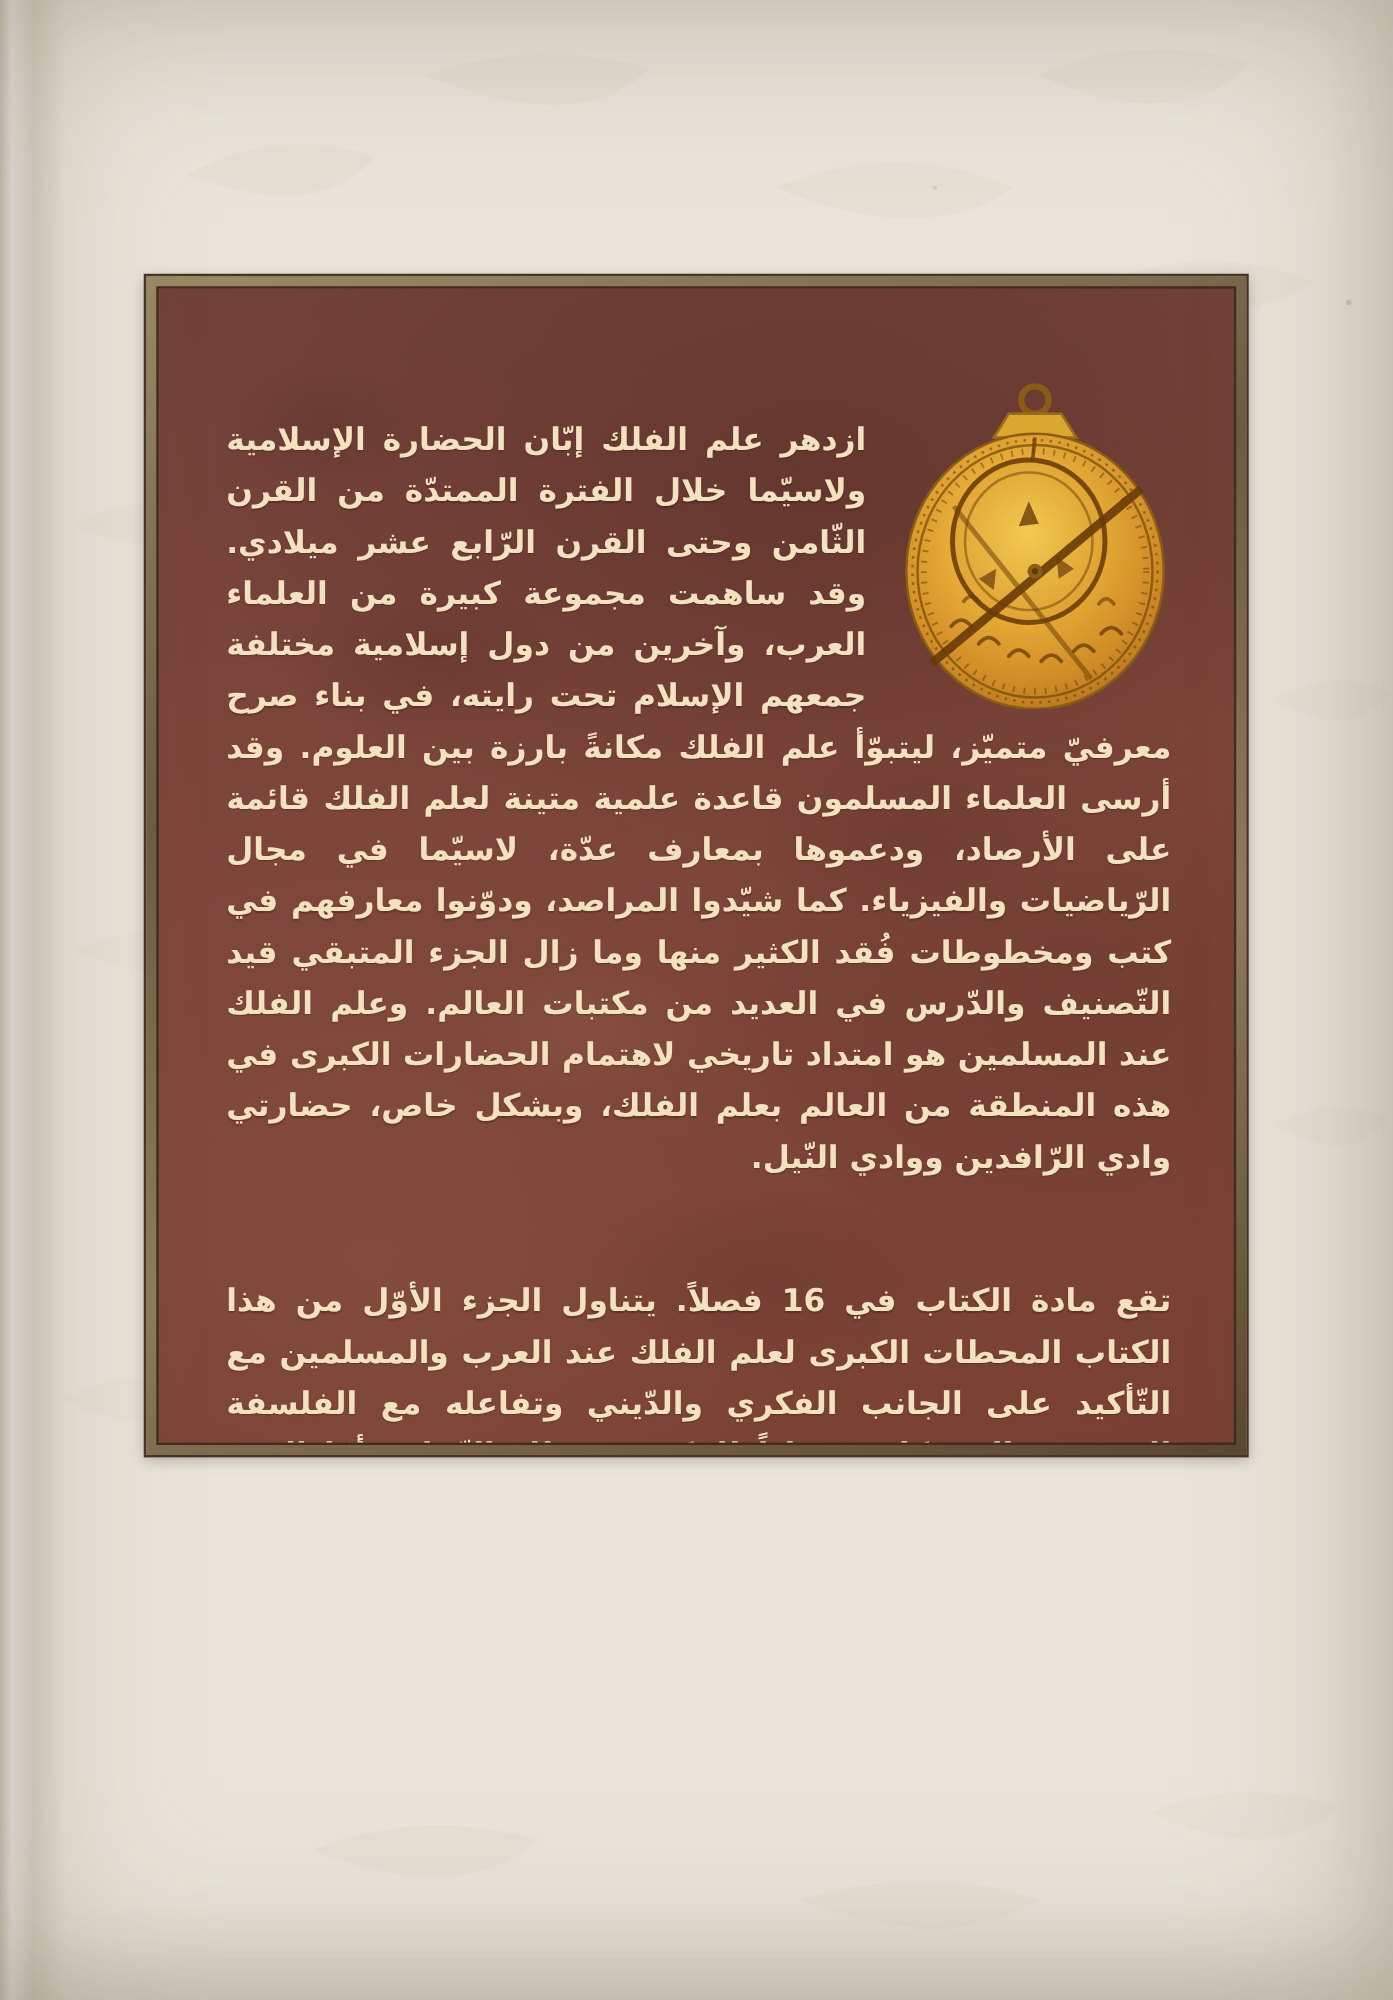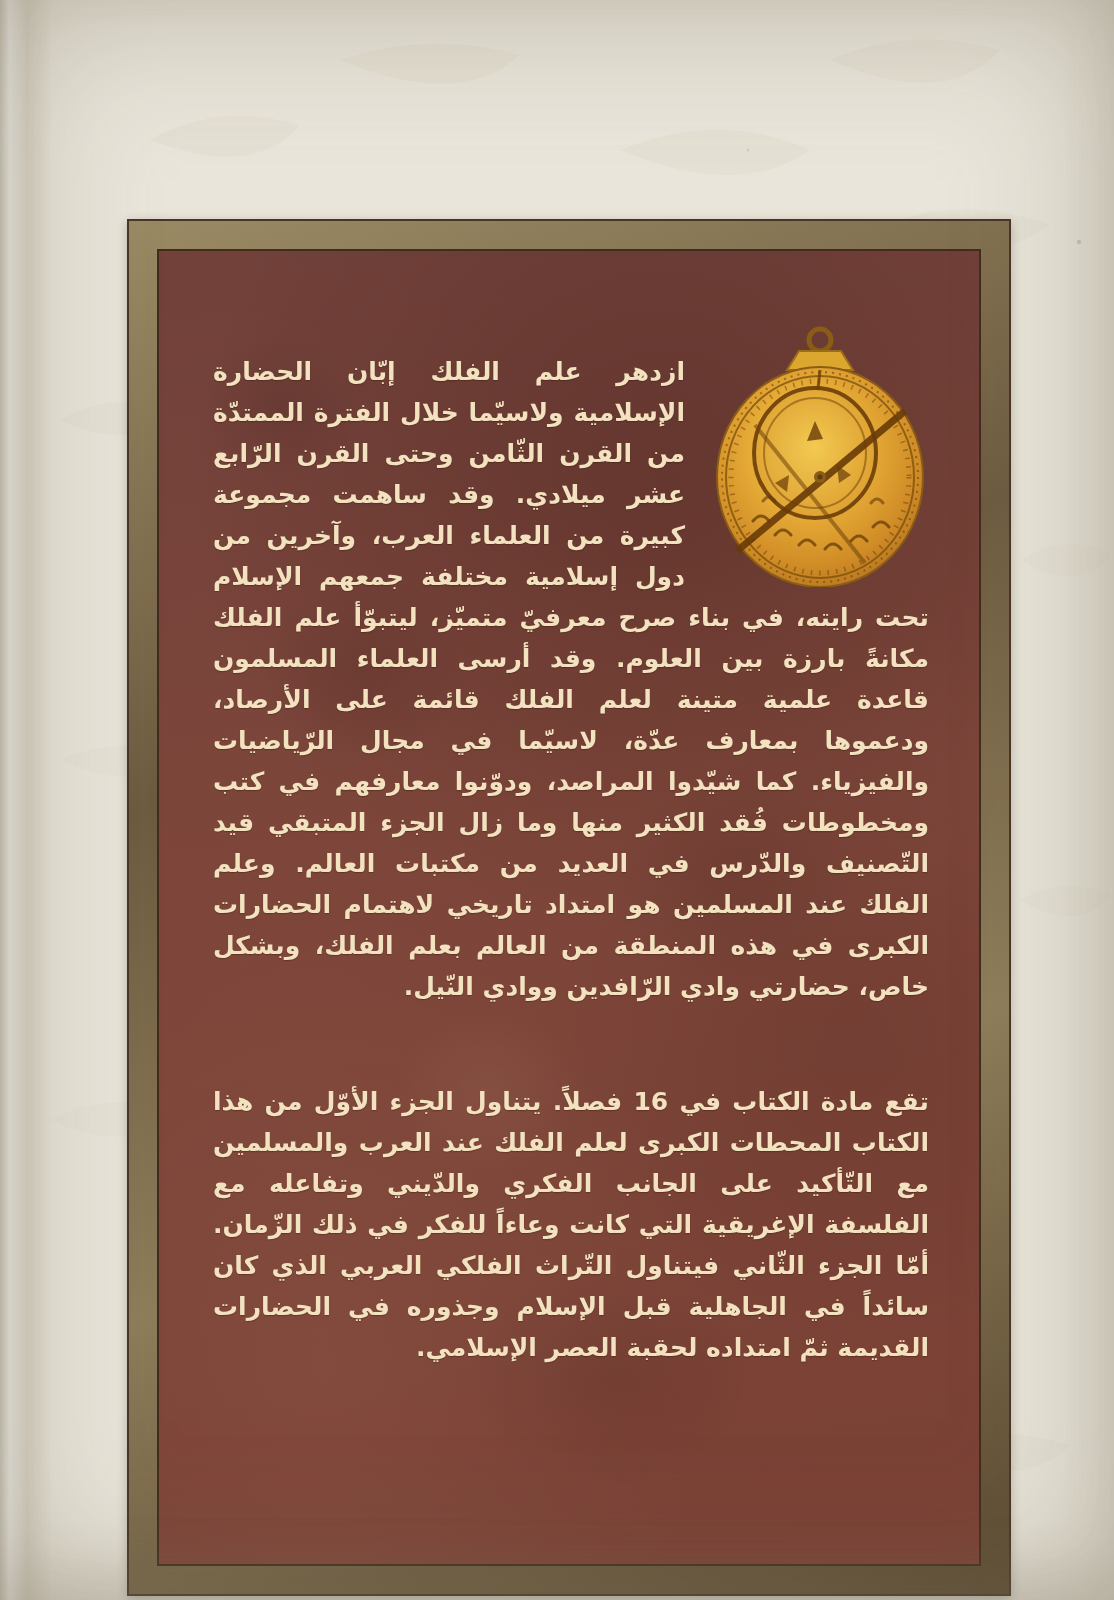--- a/index.html
+++ b/index.html
@@ -19,25 +19,25 @@
       rgba(255,255,255,.55) 18%,
       rgba(175,165,145,.22) 52%,
       rgba(235,231,220,0) 100%);
     pointer-events:none;
   }
   .cover-vignette{
     position:absolute;inset:0;pointer-events:none;
     box-shadow:inset 0 0 150px rgba(122,112,92,.45), inset 0 -25px 60px rgba(122,112,92,.18);
   }
   .panel{
-    position:absolute;left:127px;top:219px;width:884px;height:1377px;
+    position:absolute;left:115px;top:219px;width:884px;height:947px;
     box-sizing:border-box;
     background:linear-gradient(160deg,#9a8a64 0%,#6d5b40 35%,#8e7d5a 65%,#59482f 100%);
     border:2px solid #473527;
-    padding:28px;
+    padding:8px;
     box-shadow:0 3px 10px rgba(95,85,65,.35);
   }
   .panel-inner{
     position:relative;width:100%;height:100%;
     box-sizing:border-box;
     border:2px solid #422c1e;
     background:
       radial-gradient(95% 55% at 62% 18%, rgba(35,10,5,.22), rgba(35,10,5,0) 62%),
       radial-gradient(80% 60% at 20% 85%, rgba(255,225,190,.05), rgba(255,225,190,0) 60%),
       radial-gradient(60% 40% at 85% 60%, rgba(30,8,4,.10), rgba(30,8,4,0) 60%),

